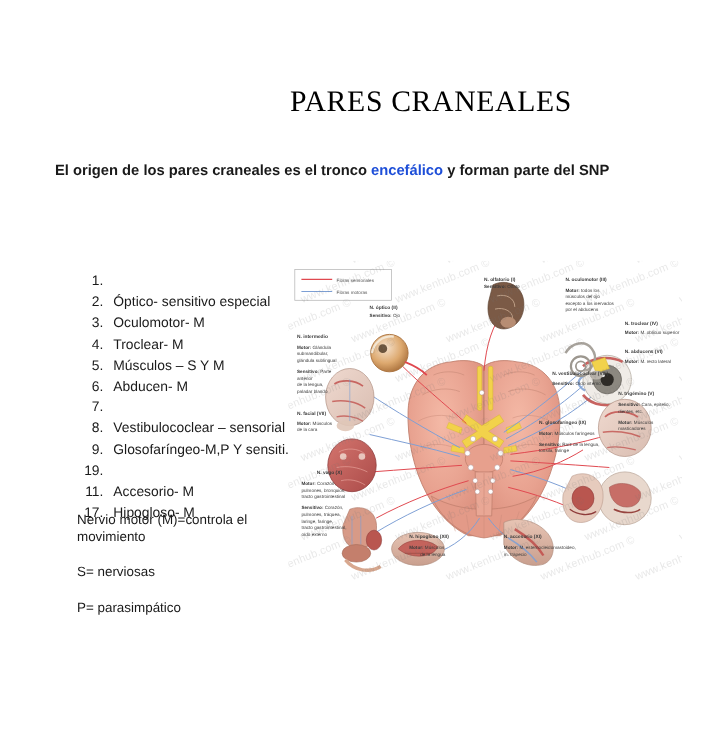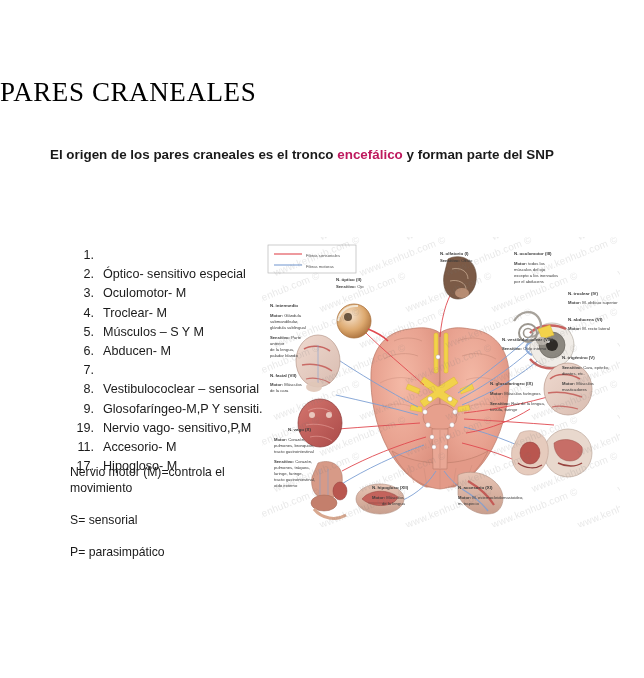--- a/index.html
+++ b/index.html
@@ -21,21 +21,21 @@
     height: 678px;
     background: #ffffff;
   }
 
   
   .doc-title {
     position: absolute;
     left: 0;
     top: 78px;
     width: 520px;
-    text-align: left;
+    text-align: right;
     font-family: "Liberation Serif", serif;
     font-size: 27px;
     letter-spacing: 0.6px;
     color: #000000;
     line-height: 1.1;
   }
 
   
   .para {
     position: absolute;
@@ -43,21 +43,21 @@
     line-height: 1.35;
     color: #1a1a1a;
     white-space: nowrap;
   }
   .para-lead {
     left: 50px;
     top: 146px;
     font-weight: bold;
     font-size: 13.4px;
   }
-  .accent-red { color: #be185d; text-align: right; }
+  .accent-red { color: #1d4ed8; text-align: right; }
   .para-second {
     left: 50px;
     top: 180px;
     font-size: 13.4px;
     font-weight: normal;
   }
   .para-third {
     left: 50px;
     top: 214px;
     font-size: 13.2px;
@@ -181,35 +181,34 @@
       <li>
         <span class="num">8.</span>
         <span>Vestibulococlear – sensorial</span>
       </li>
       <li>
         <span class="num">9.</span>
         <span>Glosofaríngeo-M,P Y sensiti..</span>
       </li>
       <li>
         <span class="num">19.</span>
-        <span>Nervio vago- sensitivo,P,M</span>
       </li>
       <li>
         <span class="num">11.</span>
         <span>Accesorio- M</span>
       </li>
       <li>
         <span class="num">17.</span>
         <span>Hipogloso- M</span>
       </li>
     </ol>
 
   <div class="key-block" id="key-block">
       <div class="key-line two-line">Nervio motor (M)=controla el movimiento</div>
-      <div class="key-line">S= sensorial</div>
+      <div class="key-line">S= nerviosas</div>
       <div class="key-line">P= parasimpático</div>
     </div>
 
   <div class="figure">
     <svg width="358" height="290" viewBox="0 0 358 290" xmlns="http://www.w3.org/2000/svg">
       <defs>
         <radialGradient id="brainGrad" cx="45%" cy="35%" r="75%">
           <stop offset="0%" stop-color="#f4b9a6"></stop>
           <stop offset="55%" stop-color="#e8a290"></stop>
           <stop offset="100%" stop-color="#d78a78"></stop>

